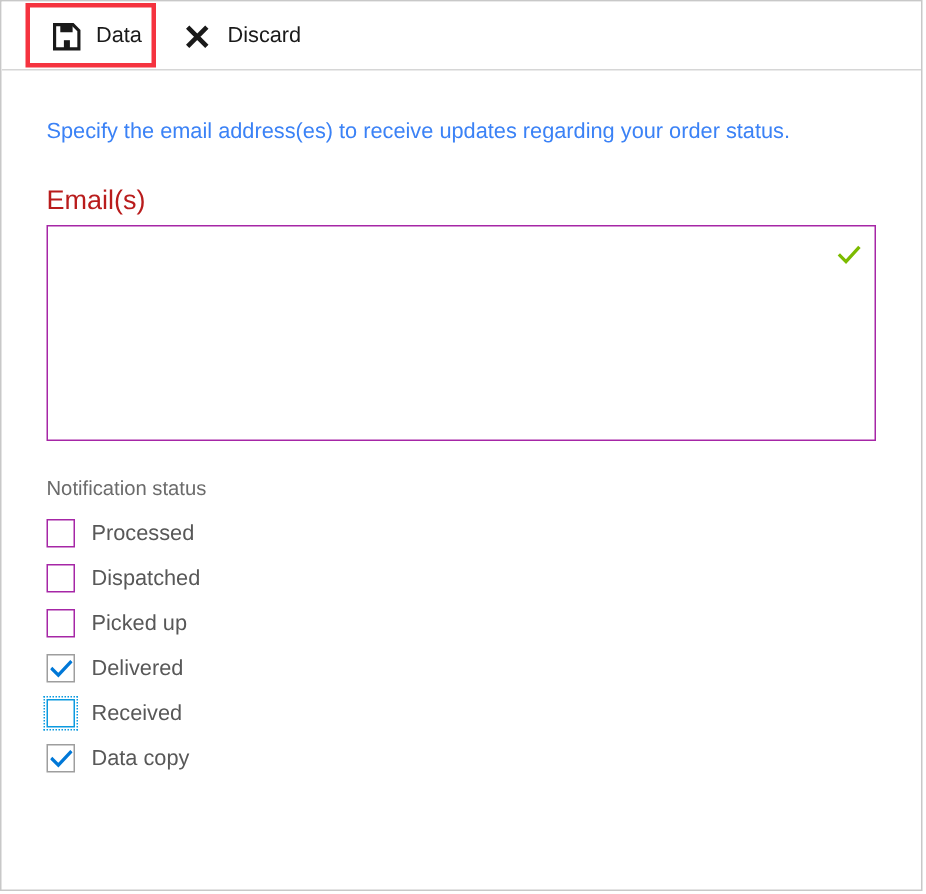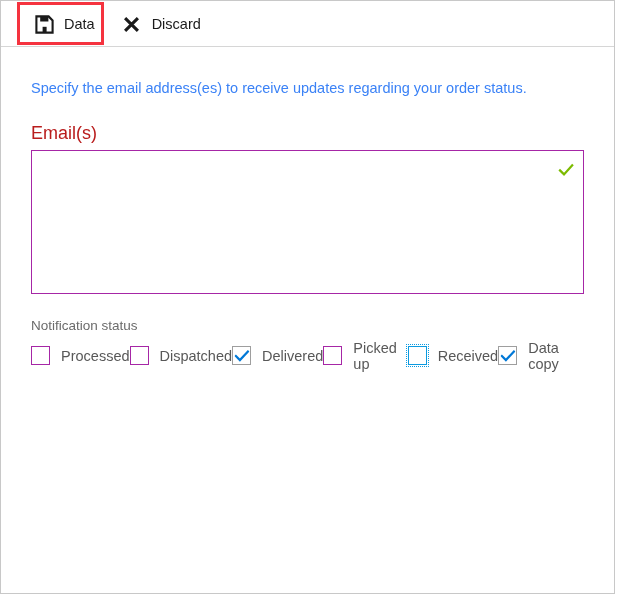--- a/index.html
+++ b/index.html
@@ -154,21 +154,21 @@
 
   
   .section-label {
     margin-top: 24px;
     margin-bottom: 8px;
     font-size: 13.5px;
     color: #6b6b6b;
   }
   .check-list {
     display: flex;
-    flex-direction: row;
+    flex-direction: column;
   }
   .check-row {
     display: flex;
     align-items: center;
     height: 30px;
     cursor: pointer;
   }
   .cbox {
     position: relative;
     width: 19px;
@@ -254,34 +254,34 @@
         <span class="cbox state-unchecked"></span>
         <span class="check-label">Processed</span>
       </div>
 
       <div class="check-row">
         <span class="cbox state-unchecked"></span>
         <span class="check-label">Dispatched</span>
       </div>
 
       <div class="check-row">
+        <span class="cbox state-unchecked"></span>
+        <span class="check-label">Picked up</span>
+      </div>
+
+      <div class="check-row">
         <span class="cbox state-checked">
           <svg width="15" height="13" viewBox="0 0 15 13" aria-hidden="true">
             <path d="M1.4 6.6 L5.4 10.6 L13.4 2.0" fill="none" stroke="#0078d7" stroke-width="2.2" stroke-linecap="square" stroke-linejoin="miter"></path>
           </svg>
         </span>
         <span class="check-label">Delivered</span>
       </div>
 
       <div class="check-row">
-        <span class="cbox state-unchecked"></span>
-        <span class="check-label">Picked up</span>
-      </div>
-
-      <div class="check-row">
         <span class="cbox state-focused"></span>
         <span class="check-label">Received</span>
       </div>
 
       <div class="check-row">
         <span class="cbox state-checked">
           <svg width="15" height="13" viewBox="0 0 15 13" aria-hidden="true">
             <path d="M1.4 6.6 L5.4 10.6 L13.4 2.0" fill="none" stroke="#0078d7" stroke-width="2.2" stroke-linecap="square" stroke-linejoin="miter"></path>
           </svg>
         </span>

